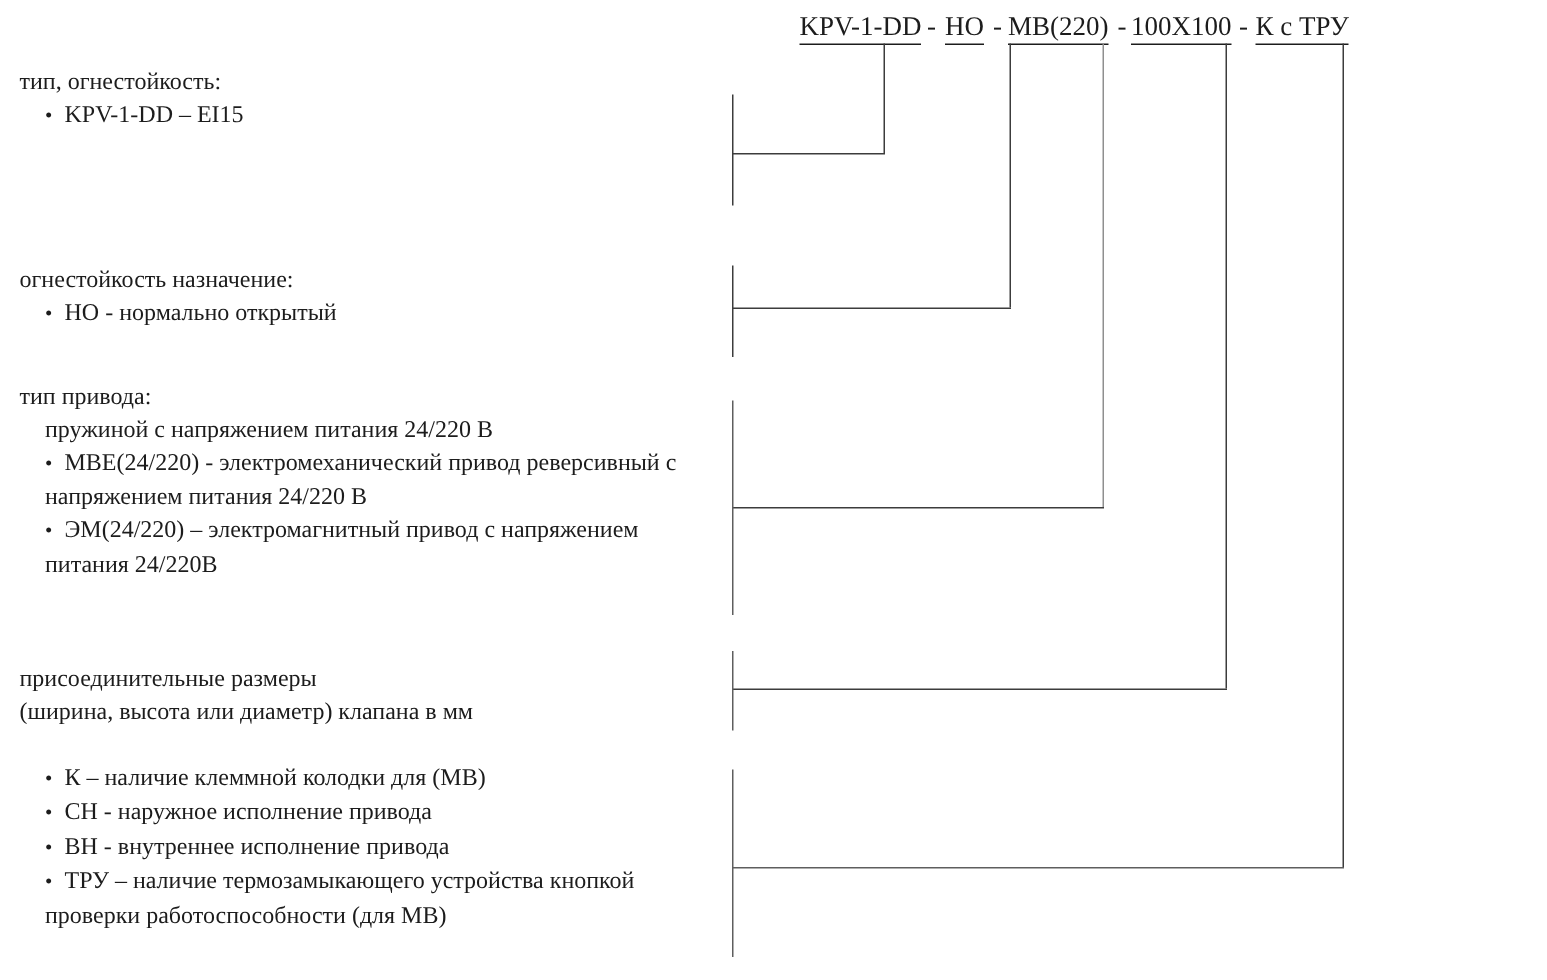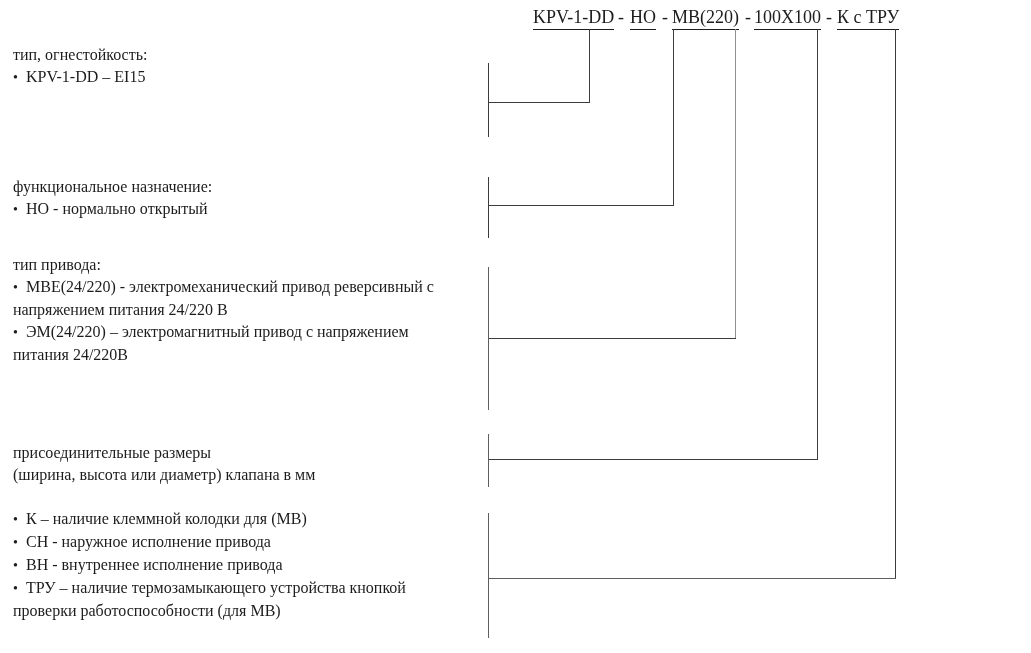--- a/index.html
+++ b/index.html
@@ -25,21 +25,21 @@
   }
   
   .vline, .hline { position:absolute; }
   .vline { width:1px; background:#3c3c3c; }
   .hline { height:1px; background:#3c3c3c; }
   .gray  { background:#8f8f8f; }
   .mid   { background:#5e5e5e; }
   
   .section { position:absolute; left:13px; font-size:16px; line-height:22px; }
   .hdr  { white-space:nowrap; }
-  .item { }
+  .item { margin-left:17px; }
   .l1   { white-space:nowrap; }
   .l2   { white-space:nowrap; }
   .b    { display:inline-block; width:13px; font-size:14px; }
   .plain { white-space:nowrap; }
 </style>
 </head>
 <body>
 
 <div id="canvas">
 
@@ -72,29 +72,30 @@
   <div class="vline mid" style="left:488px; top:513px; height:125px"></div>
 
   <div class="section" style="top:44px">
     <div class="hdr">тип, огнестойкость:</div>
     <div class="item">
       <div class="l1"><span class="b">•</span><span>KPV-1-DD – EI15</span></div>
     </div>
   </div>
 
   <div class="section" style="top:176px">
-    <div class="hdr">функциональное назначение:</div>
+    <div class="hdr">огнестойкость назначение:</div>
     <div class="item">
       <div class="l1"><span class="b">•</span><span>НО - нормально открытый</span></div>
     </div>
   </div>
 
   <div class="section" style="top:254px">
     <div class="hdr">тип привода:</div>
     <div class="item">
+      <div class="l2">пружиной  с напряжением питания 24/220 В</div>
     </div>
     <div class="item">
       <div class="l1"><span class="b">•</span><span>МВЕ(24/220) - электромеханический привод реверсивный с</span></div>
       <div class="l2">напряжением питания 24/220 В</div>
     </div>
     <div class="item">
       <div class="l1"><span class="b">•</span><span>ЭМ(24/220) – электромагнитный привод с напряжением</span></div>
       <div class="l2">питания 24/220В</div>
     </div>
   </div>

